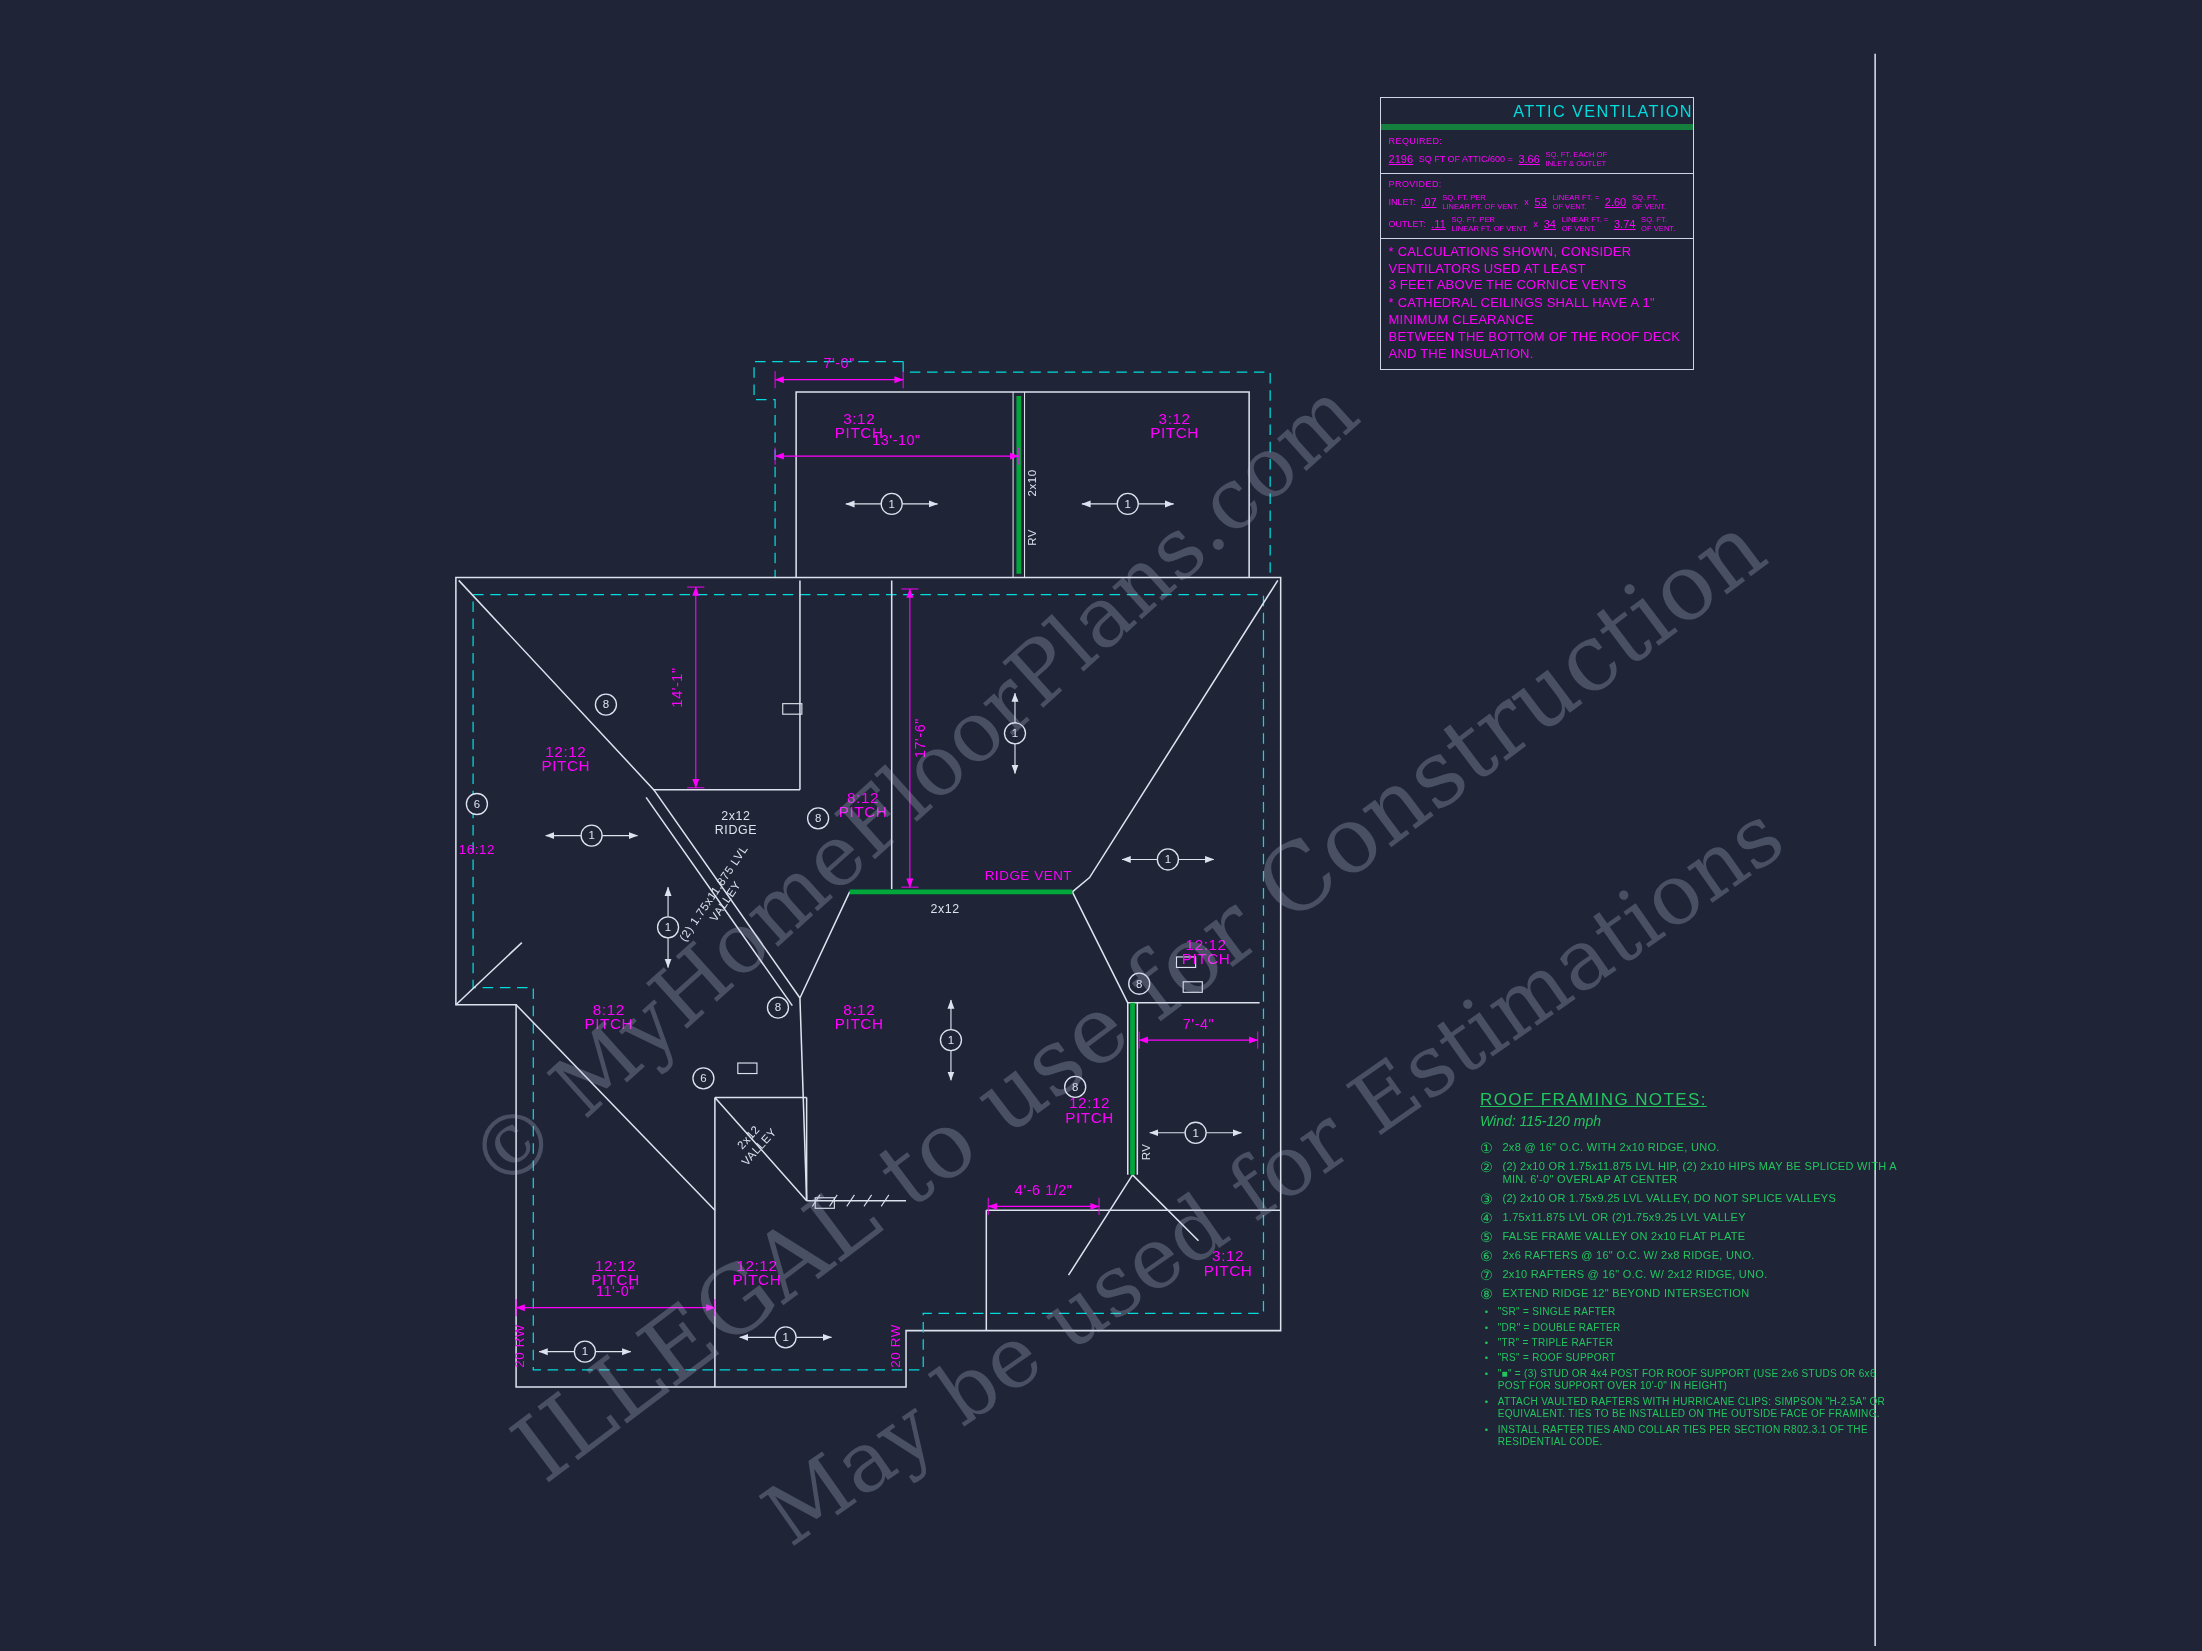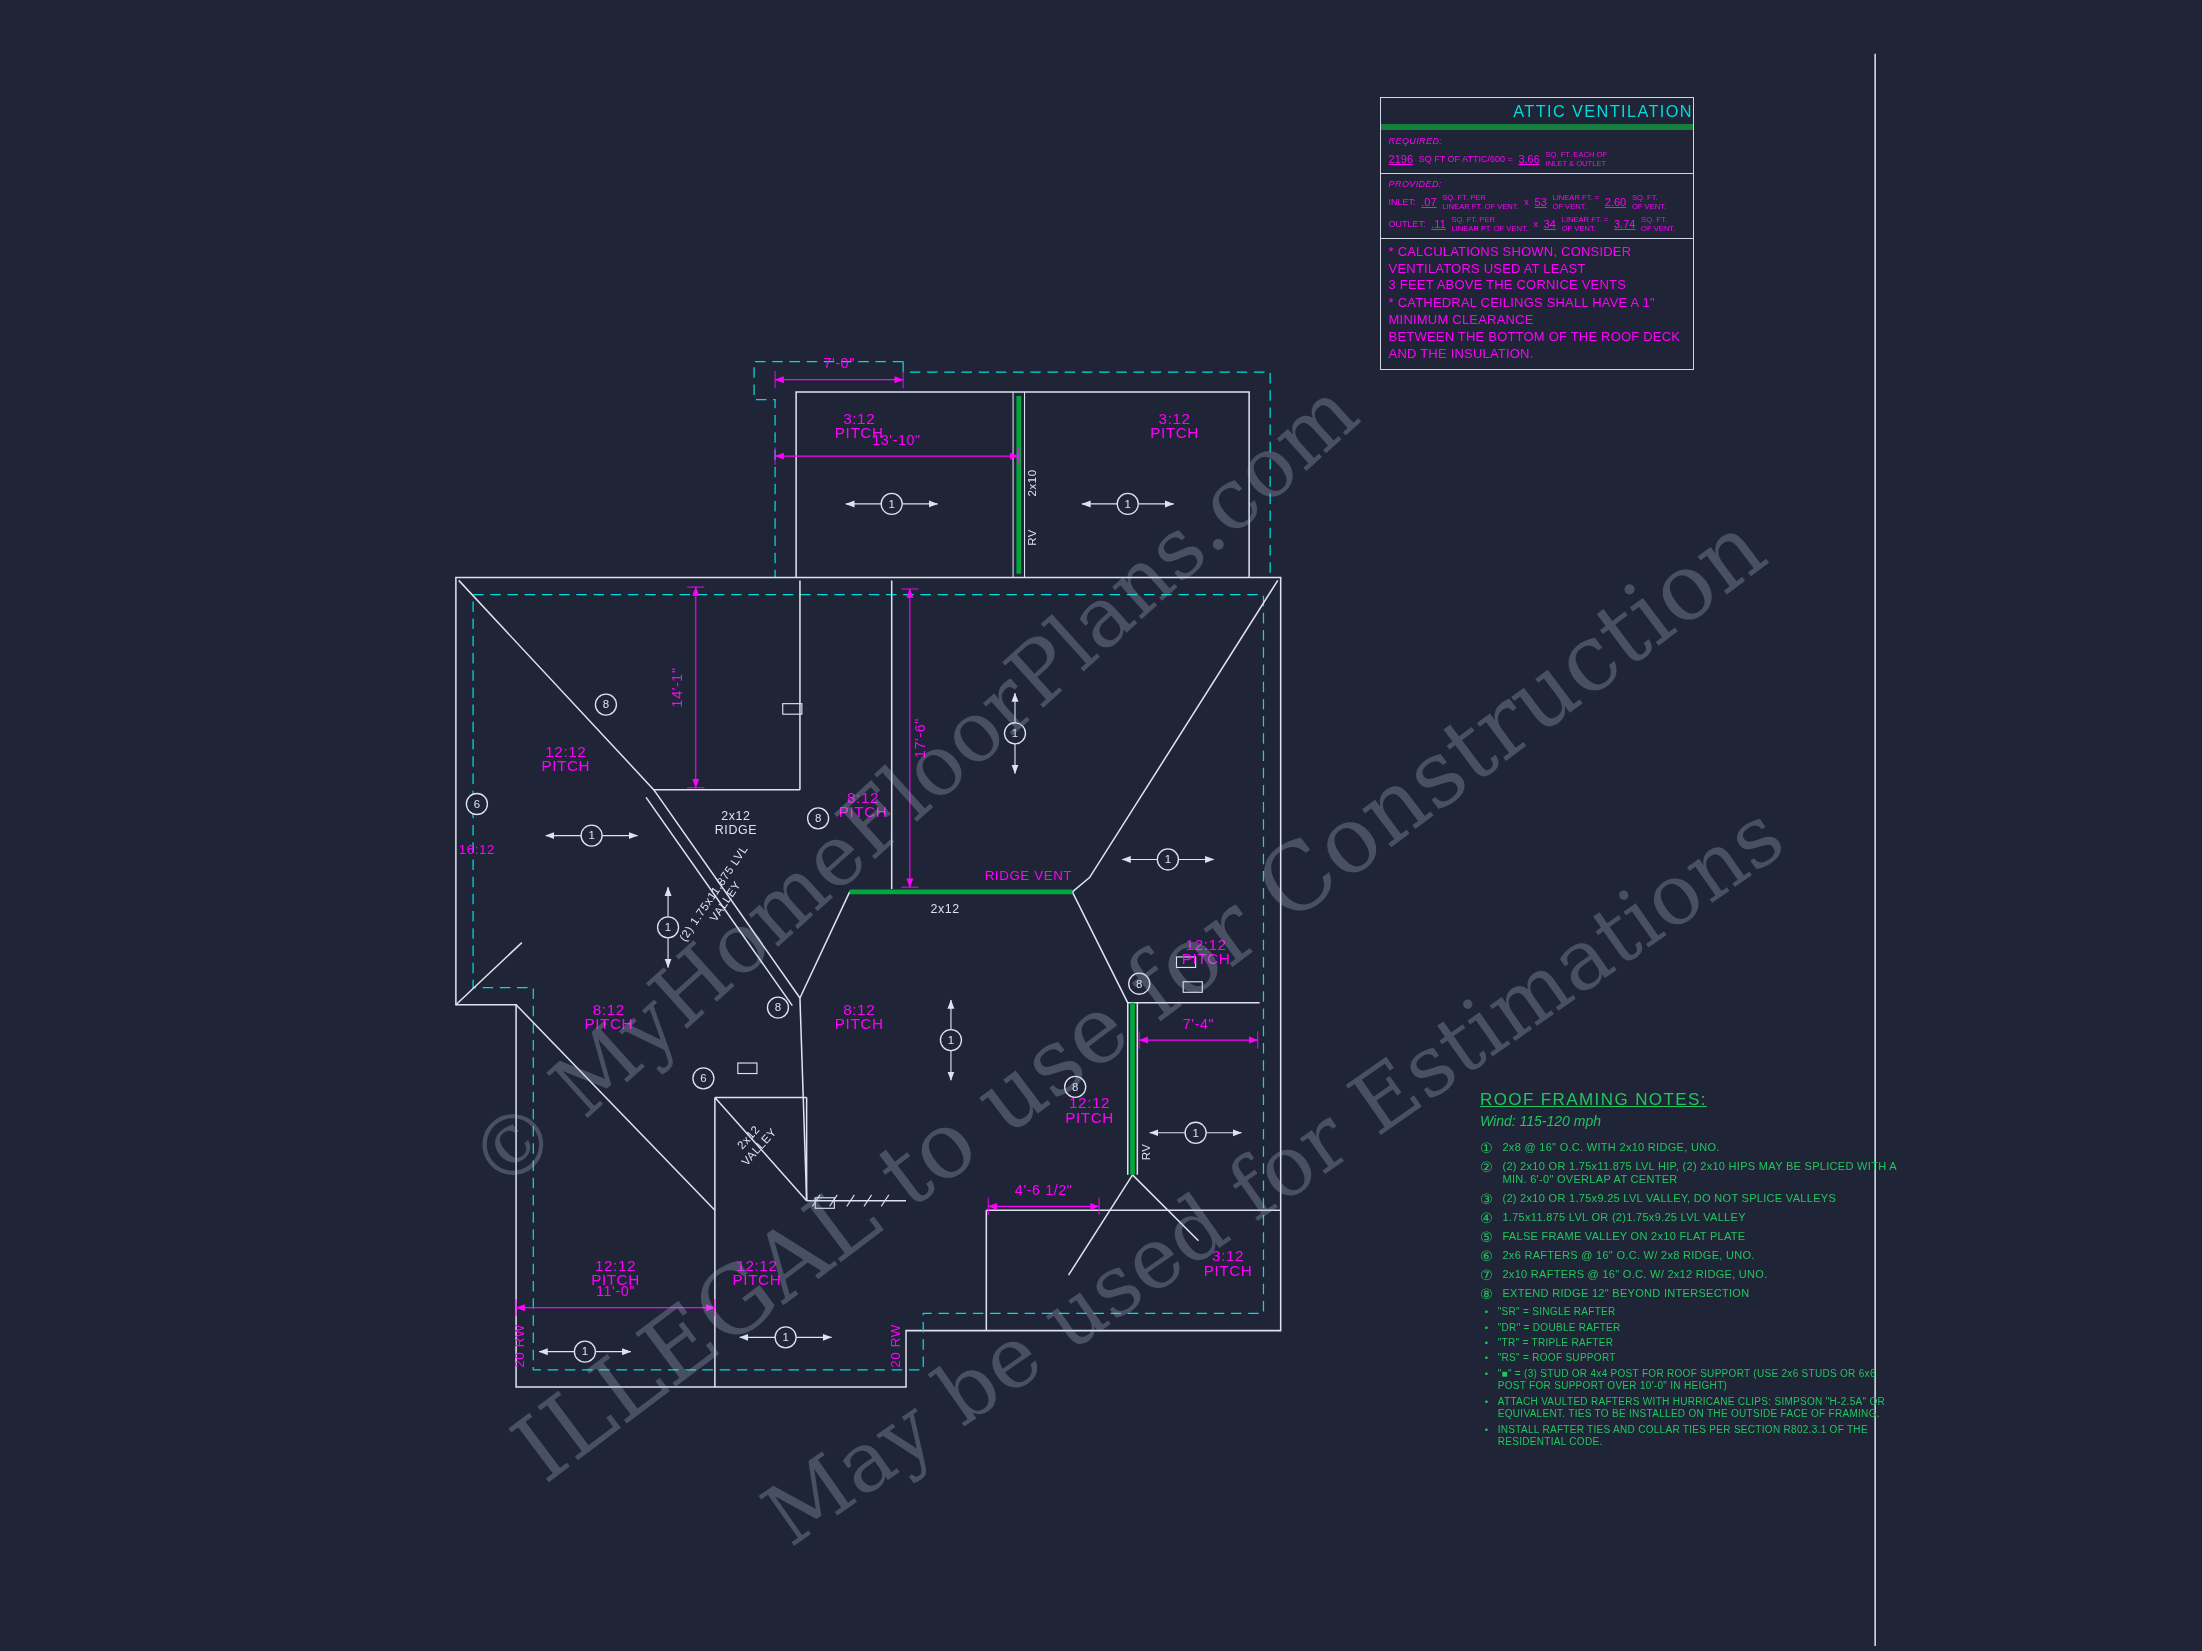--- a/index.html
+++ b/index.html
@@ -26,21 +26,21 @@
   .pt{font-family:"Liberation Sans",sans-serif;letter-spacing:.6px;}
   .pt.m{fill:var(--mag);}
   .pt.w{fill:var(--ln);}
   .mc{fill:var(--bg);stroke:var(--ln);stroke-width:1.4;}
   .mt{fill:var(--ln);font-size:12px;font-family:"Liberation Sans",sans-serif;}
 
   
   .attic{position:absolute;left:1380px;top:97px;width:312px;border:1px solid #cfd5e4;color:var(--mag);z-index:3;}
   .a-title{font-size:16.3px;color:var(--cyn);text-align:right;padding:3.8px 0 2.9px;border-bottom:6px solid #15803d;letter-spacing:1.4px;}
   .a-body{padding:3.8px 7.6px 5.7px;}
-  .a-sec{font-size:9px;margin:2.9px 0 1px;letter-spacing:0.4px;font-style:italic;}
+  .a-sec{font-size:9px;margin:2.9px 0 1px;letter-spacing:0.4px;}
   .a-row{display:flex;align-items:center;gap:5.7px;margin:3.8px 0;}
   .a-num{font-size:11px;text-decoration:underline;}
   .a-t{font-size:9px;}
   .a-stack{font-size:7.6px;line-height:1.2;white-space:pre-line;}
   .a-hr{border-top:1px solid #cfd5e4;margin:4.8px -7.6px;}
   .a-fn{font-size:13px;line-height:1.3;white-space:pre-line;margin-top:1px;letter-spacing:0.2px;}
 
   
   .notes{position:absolute;left:1480px;top:1090px;width:417px;color:#22c55e;z-index:3;}
   .n-title{font-size:17px;text-decoration:underline;letter-spacing:1.4px;margin-bottom:2.9px;}

